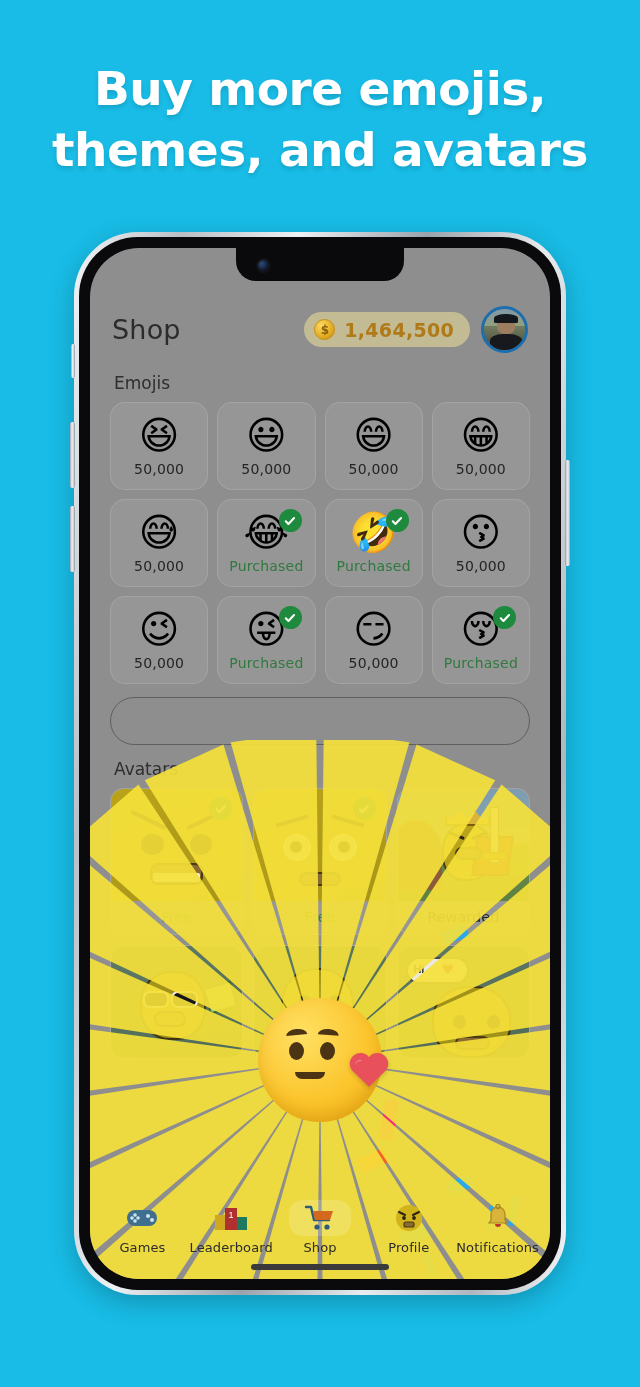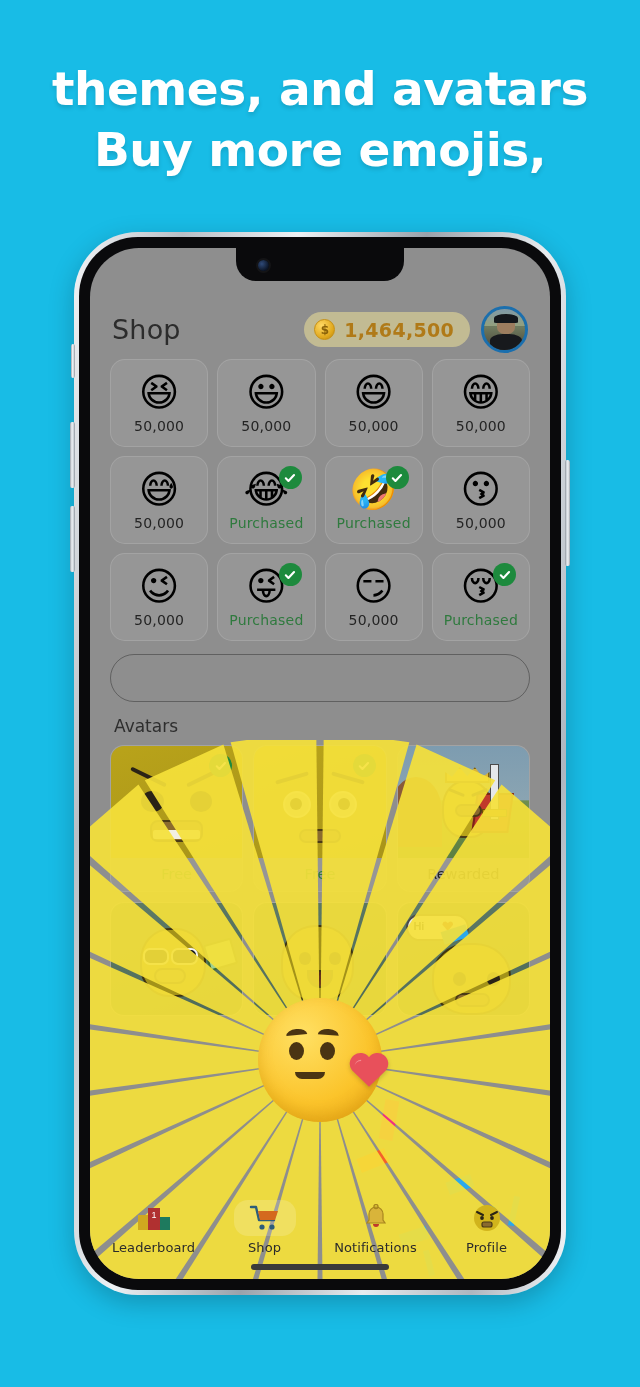--- a/index.html
+++ b/index.html
@@ -280,22 +280,22 @@
   .home-indicator {
     position:absolute; bottom:9px; left:50%; transform:translateX(-50%);
     width:138px; height:6px; border-radius:3px; background:#3a3a3a;
     z-index:34;
   }
 </style>
 </head>
 <body>
 
 <div class="headline">
+  <div>Buy more emojis,</div>
   <div>themes, and avatars</div>
-  <div>Buy more emojis,</div>
 </div>
 
 <div class="phone">
   <div class="btn-side btn-mute"></div>
   <div class="btn-side btn-volup"></div>
   <div class="btn-side btn-voldn"></div>
   <div class="btn-side btn-power"></div>
 
   <div class="phone-inner">
     <div class="screen">
@@ -317,20 +317,21 @@
             </div>
             <div class="avatar-ring">
               <span class="ph-sky"></span>
               <span class="ph-head"></span>
               <span class="ph-cap"></span>
               <span class="ph-body"></span>
             </div>
           </div>
         </div>
 
+        <div class="section-label">Emojis</div>
         <div class="emoji-grid" id="emoji-grid">
             <div class="emoji-card">
               <div class="emoji-glyph">😆</div>
               <div class="emoji-price">50,000</div>
             </div>
             <div class="emoji-card">
               <div class="emoji-glyph">😃</div>
               <div class="emoji-price">50,000</div>
             </div>
             <div class="emoji-card">
@@ -523,60 +524,74 @@
         <span class="hf-mouth"></span>
         <svg class="hf-heart" viewBox="0 0 32 29">
           <path d="M16 28 3 15.5A8 8 0 0 1 16 5.5 8 8 0 0 1 29 15.5z" fill="#e8505b"></path>
           <path d="M10 7.5a5.5 5.5 0 0 0-5 4.5c.6-2.3 2.6-3.6 5-3.6z" fill="#f28a91"></path>
         </svg>
       </div>
 
       <div class="tabbar" id="tabbar">
           <div class="tab">
             <div class="tab-ico">
+              <svg width="34" height="24" viewBox="0 0 34 24">
+                <rect x="2" y="4" width="30" height="16" rx="8" fill="#3f6f8f"></rect>
+                <circle cx="10" cy="9" r="1.8" fill="#cfe3ef"></circle>
+                <circle cx="10" cy="15" r="1.8" fill="#cfe3ef"></circle>
+                <circle cx="7" cy="12" r="1.8" fill="#cfe3ef"></circle>
+                <circle cx="13" cy="12" r="1.8" fill="#cfe3ef"></circle>
+                <circle cx="23" cy="10" r="2" fill="#cfe3ef"></circle>
+                <circle cx="27" cy="14" r="2" fill="#cfe3ef"></circle>
+              </svg>
+            </div>
+            <div class="tab-label">Games</div>
+          </div>
+          <div class="tab">
+            <div class="tab-ico">
               <svg width="34" height="26" viewBox="0 0 34 26">
                 <rect x="1" y="10" width="10" height="15" fill="#d0a81f"></rect>
                 <rect x="11" y="3" width="12" height="22" fill="#b03030"></rect>
                 <rect x="23" y="12" width="10" height="13" fill="#1e7a5e"></rect>
                 <text x="17" y="13" font-size="9" fill="#fff" text-anchor="middle" font-family="Liberation Sans">1</text>
               </svg>
             </div>
             <div class="tab-label">Leaderboard</div>
           </div>
           <div class="tab">
             <div class="tab-ico active">
               <svg width="32" height="28" viewBox="0 0 32 28">
                 <path d="M2 3h5l3 13h15" stroke="#2d5d7a" stroke-width="2.4" fill="none" stroke-linecap="round" stroke-linejoin="round"></path>
                 <path d="M9 7h20l-3 9H11z" fill="#d4691e"></path>
                 <circle cx="13" cy="23" r="2.6" fill="#2d5d7a"></circle>
                 <circle cx="23" cy="23" r="2.6" fill="#2d5d7a"></circle>
               </svg>
             </div>
             <div class="tab-label">Shop</div>
-          </div>
-          <div class="tab">
-            <div class="tab-ico">
-              <svg width="26" height="28" viewBox="0 0 26 28">
-                <path d="M13 3a7 7 0 0 1 7 7v6l2 3H4l2-3v-6a7 7 0 0 1 7-7z" fill="#d9b43a" stroke="#a8861f" stroke-width="1.2"></path>
-                <circle cx="13" cy="2.5" r="2" fill="none" stroke="#a8861f" stroke-width="1.4"></circle>
-                <path d="M10 20h6a3 3 0 0 1-6 0z" fill="#c0392b"></path>
-              </svg>
-            </div>
-            <div class="tab-label">Notifications</div>
           </div>
           <div class="tab">
             <div class="tab-ico">
               <svg width="30" height="30" viewBox="0 0 30 30">
                 <circle cx="15" cy="15" r="13" fill="#d1b41c"></circle>
                 <path d="M5 9l6 3M25 9l-6 3" stroke="#2a2316" stroke-width="2" stroke-linecap="round"></path>
                 <circle cx="10" cy="15" r="1.9" fill="#2a2316"></circle>
                 <circle cx="20" cy="15" r="1.9" fill="#2a2316"></circle>
                 <rect x="10" y="19" width="10" height="5" rx="2" fill="#8a6a2e" stroke="#4a3a16" stroke-width="1.2"></rect>
               </svg>
             </div>
             <div class="tab-label">Profile</div>
           </div>
+          <div class="tab">
+            <div class="tab-ico">
+              <svg width="26" height="28" viewBox="0 0 26 28">
+                <path d="M13 3a7 7 0 0 1 7 7v6l2 3H4l2-3v-6a7 7 0 0 1 7-7z" fill="#d9b43a" stroke="#a8861f" stroke-width="1.2"></path>
+                <circle cx="13" cy="2.5" r="2" fill="none" stroke="#a8861f" stroke-width="1.4"></circle>
+                <path d="M10 20h6a3 3 0 0 1-6 0z" fill="#c0392b"></path>
+              </svg>
+            </div>
+            <div class="tab-label">Notifications</div>
+          </div>
         </div>
       <div class="home-indicator"></div>
 
     </div>
   </div>
 </div>
 
 </body></html>

